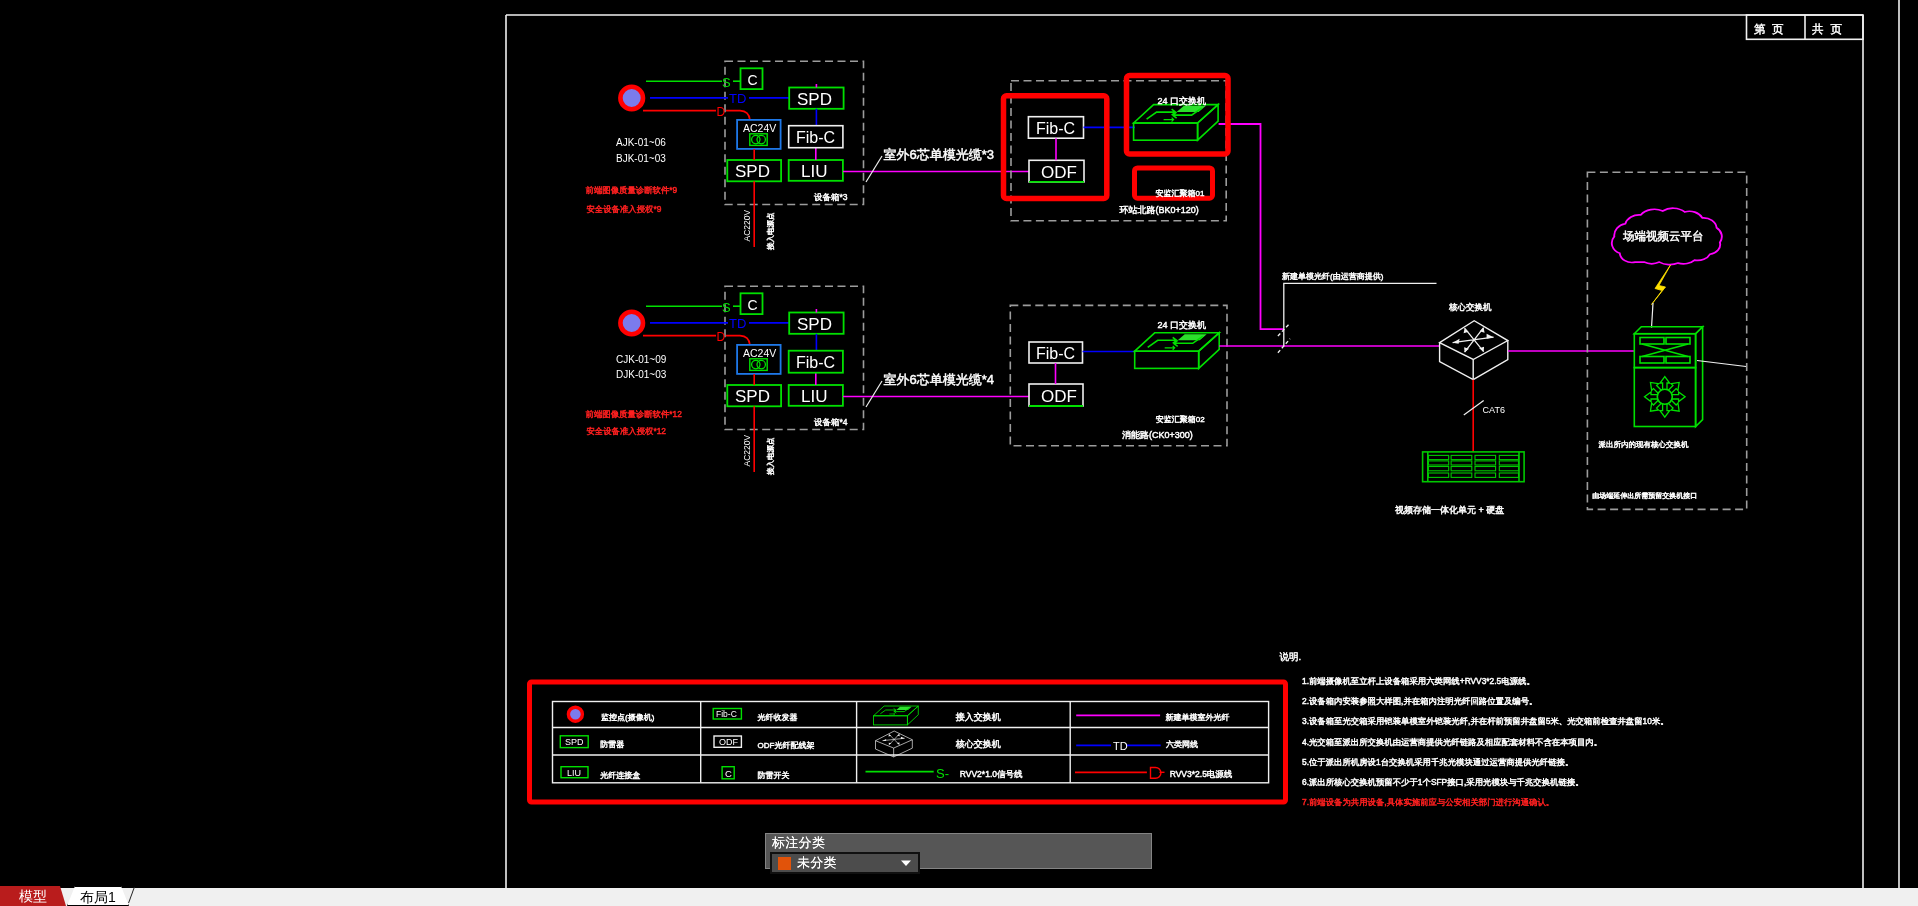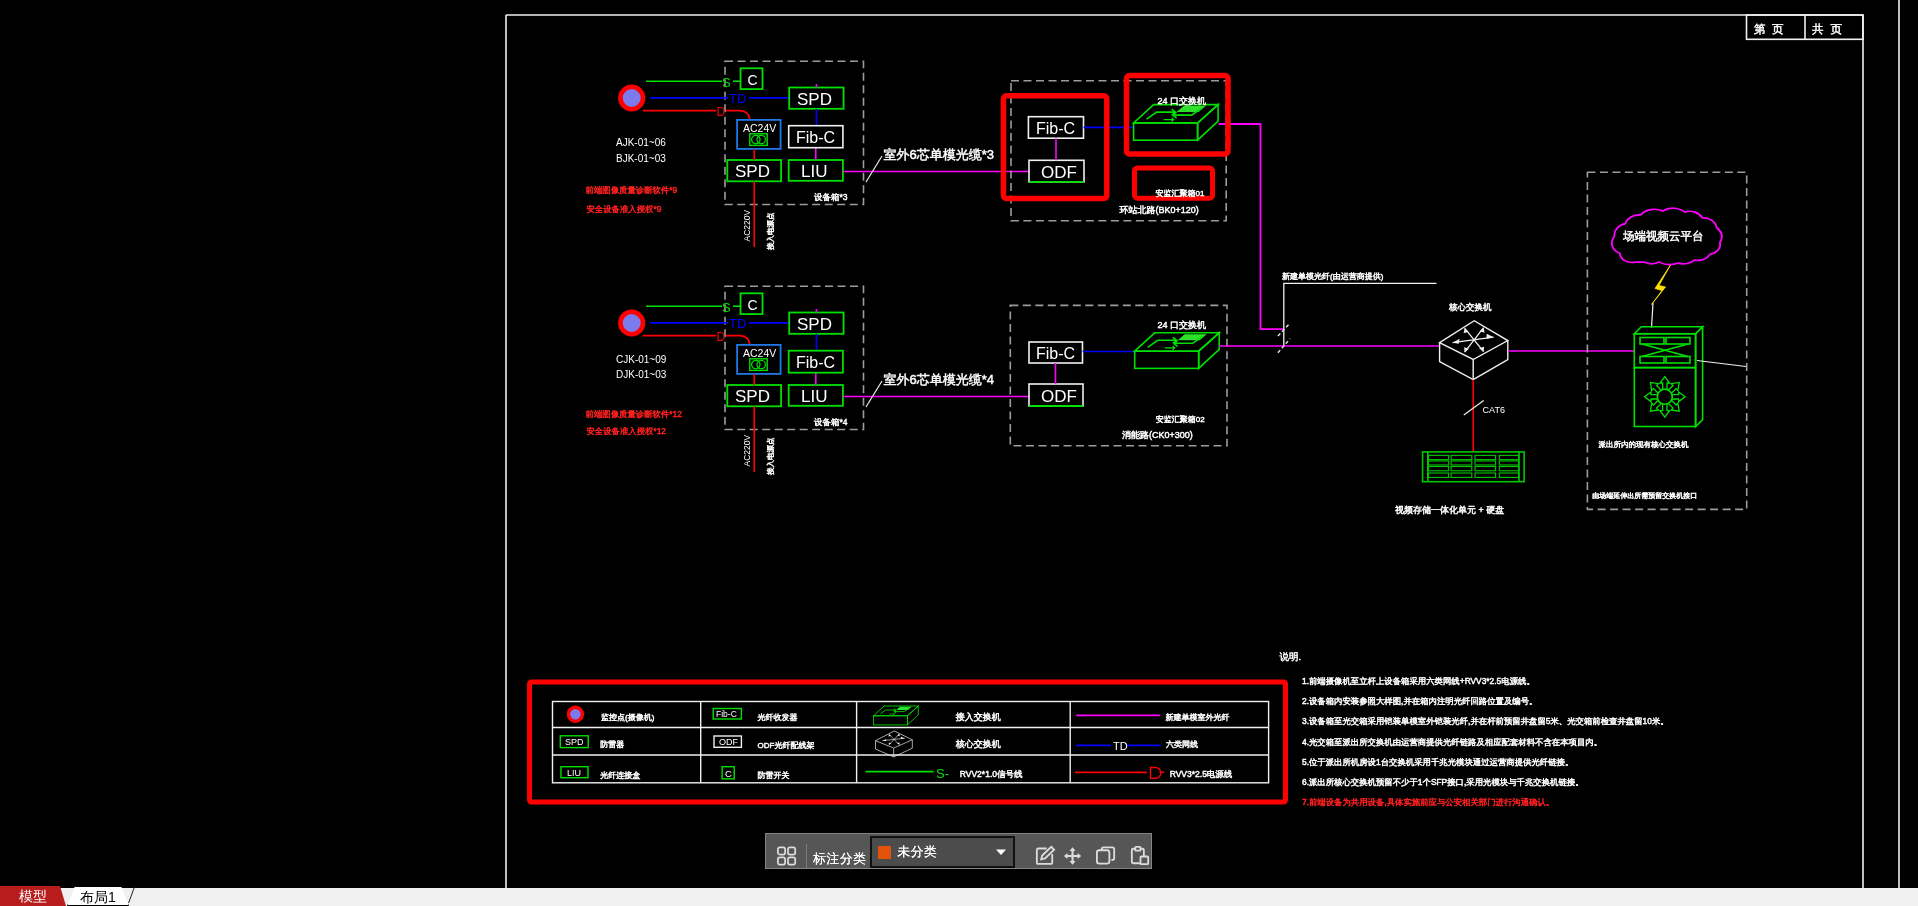--- a/index.html
+++ b/index.html
@@ -1,19 +1,19 @@
 <!DOCTYPE html>
 <html><head>
 <meta charset="utf-8">
 <style>
 html,body{margin:0;padding:0;background:#000;width:1918px;height:906px;overflow:hidden;}
 *{box-sizing:border-box;}
 body{font-family:"Liberation Sans",sans-serif;}
 #cad{position:absolute;left:0;top:0;}
-#toolbar{position:absolute;left:765px;top:833px;width:387px;height:36px;background:#565656;border:1px solid #848484;display:flex;align-items:flex-end;}
+#toolbar{position:absolute;left:765px;top:833px;width:387px;height:36px;background:#565656;border:1px solid #848484;display:flex;align-items:flex-start;flex-direction:column;}
 #statusbar{position:absolute;left:0;top:888px;width:1918px;height:18px;background:#f0f0f0;}
 .tb-txt{color:#fff;font-size:13px;white-space:nowrap;letter-spacing:0.3px;text-shadow:0 0 0.6px #fff;}
 #dropdown{width:150px;height:32px;background:#4c4c4c;border:2px solid #101010;display:flex;align-items:center;margin-left:4px;}
 #swatch{width:13px;height:13px;background:#e1530a;margin-left:6px;}
 .tab{position:absolute;top:886px;height:20px;font-size:14px;}
 svg text{font-family:"Liberation Sans",sans-serif;}
 </style>
 </head>
 <body>
 <svg id="cad" width="1918" height="906" viewBox="0 0 1918 906">

